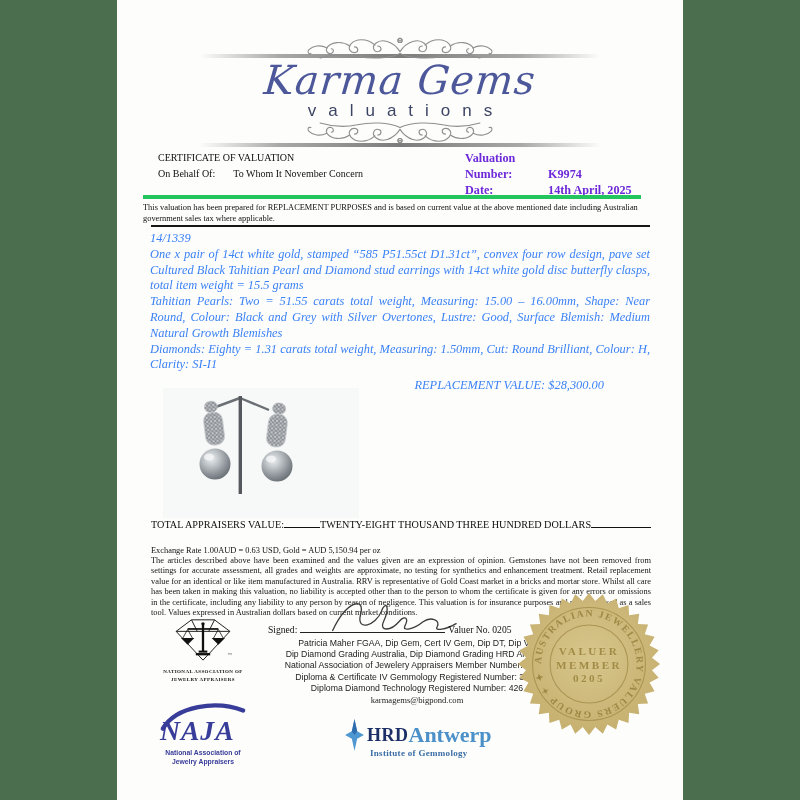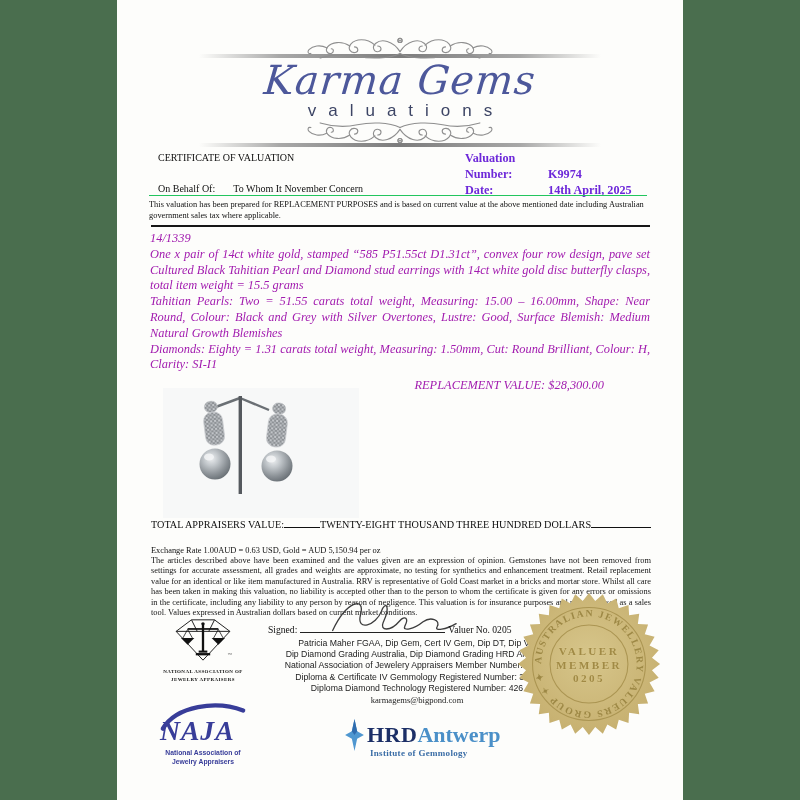--- a/index.html
+++ b/index.html
@@ -24,31 +24,31 @@
     font-family:"DejaVu Serif", serif; font-style:italic;
     font-size:40px; line-height:42px; letter-spacing:1px;
     color:#4d589b; transform:skewX(-5deg);
   }
   .brand-sub {
     font-family:"Liberation Sans", sans-serif; font-size:17px; line-height:17px;
     letter-spacing:12px; text-indent:12px; color:#3d4565; margin:1px 0 3px 0;
   }
   
   .cert-block { position:absolute; top:150px; left:41px; font-size:10px; color:#101010; line-height:16px; }
-  .behalf-label { display:inline-block; width:73px;margin-top:15px; }
+  .behalf-label { display:inline-block; width:73px; }
   .val-block { position:absolute; top:150px; left:348px; font-size:12.2px; color:#6d28d9; line-height:16px;font-weight:bold; }
   .val-label { display:inline-block; width:80px; }
   
-  .purpose { position:absolute; top:195px; left:32px; width:498px;
-    border-top:1px solid #22c55e; padding-top:4px;
+  .purpose { position:absolute; top:195px; left:26px; width:498px;
+    border-top:4px solid #22c55e; padding-top:4px;
     font-size:8.4px; line-height:10.8px; color:#101010; }
   .divider-thick { position:absolute; top:225px; left:34px; width:499px; height:2.4px; background:#161616; }
   
   .desc { position:absolute; top:231px; left:33px; width:500px;
-    font-style:italic; font-size:12.4px; line-height:15.8px; color:#a21caf; }
+    font-style:italic; font-size:12.4px; line-height:15.8px; color:#3b82f6; }
   .desc p { margin:0; text-align:justify; }
   .desc p.ref { text-align:left; }
   .rv { text-align:right !important; padding-right:46px; margin-top:5px !important; }
   
   .photo { position:absolute; top:388px; left:46px; width:196px; height:130px; }
   
   .total { position:absolute; top:519px; left:34px; width:500px;
     font-size:10.2px; color:#0d0d0d; display:flex; align-items:baseline; white-space:nowrap; }
   .ugap { height:0; border-bottom:1.1px solid #111; }
   .ugap.g1 { width:36px; }
@@ -72,21 +72,21 @@
   
   .naja-blue { position:absolute; top:700px; left:24px; width:124px; text-align:center; }
   .naja-caption { font-family:"Liberation Sans", sans-serif; font-size:6.8px; font-weight:bold;
     line-height:8px; color:#383d99; margin-top:1px; }
   
   .seal { position:absolute; top:591px; left:399px; width:146px; height:146px; }
   
   .hrd { position:absolute; top:719px; left:228px; width:230px; }
   .hrd-row { display:flex; align-items:center; }
   .hrd-star { margin-right:3px; }
-  .hrd-bold { font-family:"Liberation Serif", serif; font-weight:bold; font-size:22px; color:#1c2f66; letter-spacing:.5px; }
+  .hrd-bold { font-family:"Liberation Serif", serif; font-weight:bold; font-size:18px; color:#1c2f66; letter-spacing:.5px; }
   .hrd-light { font-family:"Liberation Serif", serif; font-weight:bold; font-size:22px; color:#4b90c8; }
   .hrd-caption { margin-left:25px; margin-top:-3px; font-size:9px; font-weight:bold;
     color:#3a6da6; letter-spacing:.3px; }
 </style>
 </head>
 <body>
 
 <div class="paper">
 
   <div class="header">

